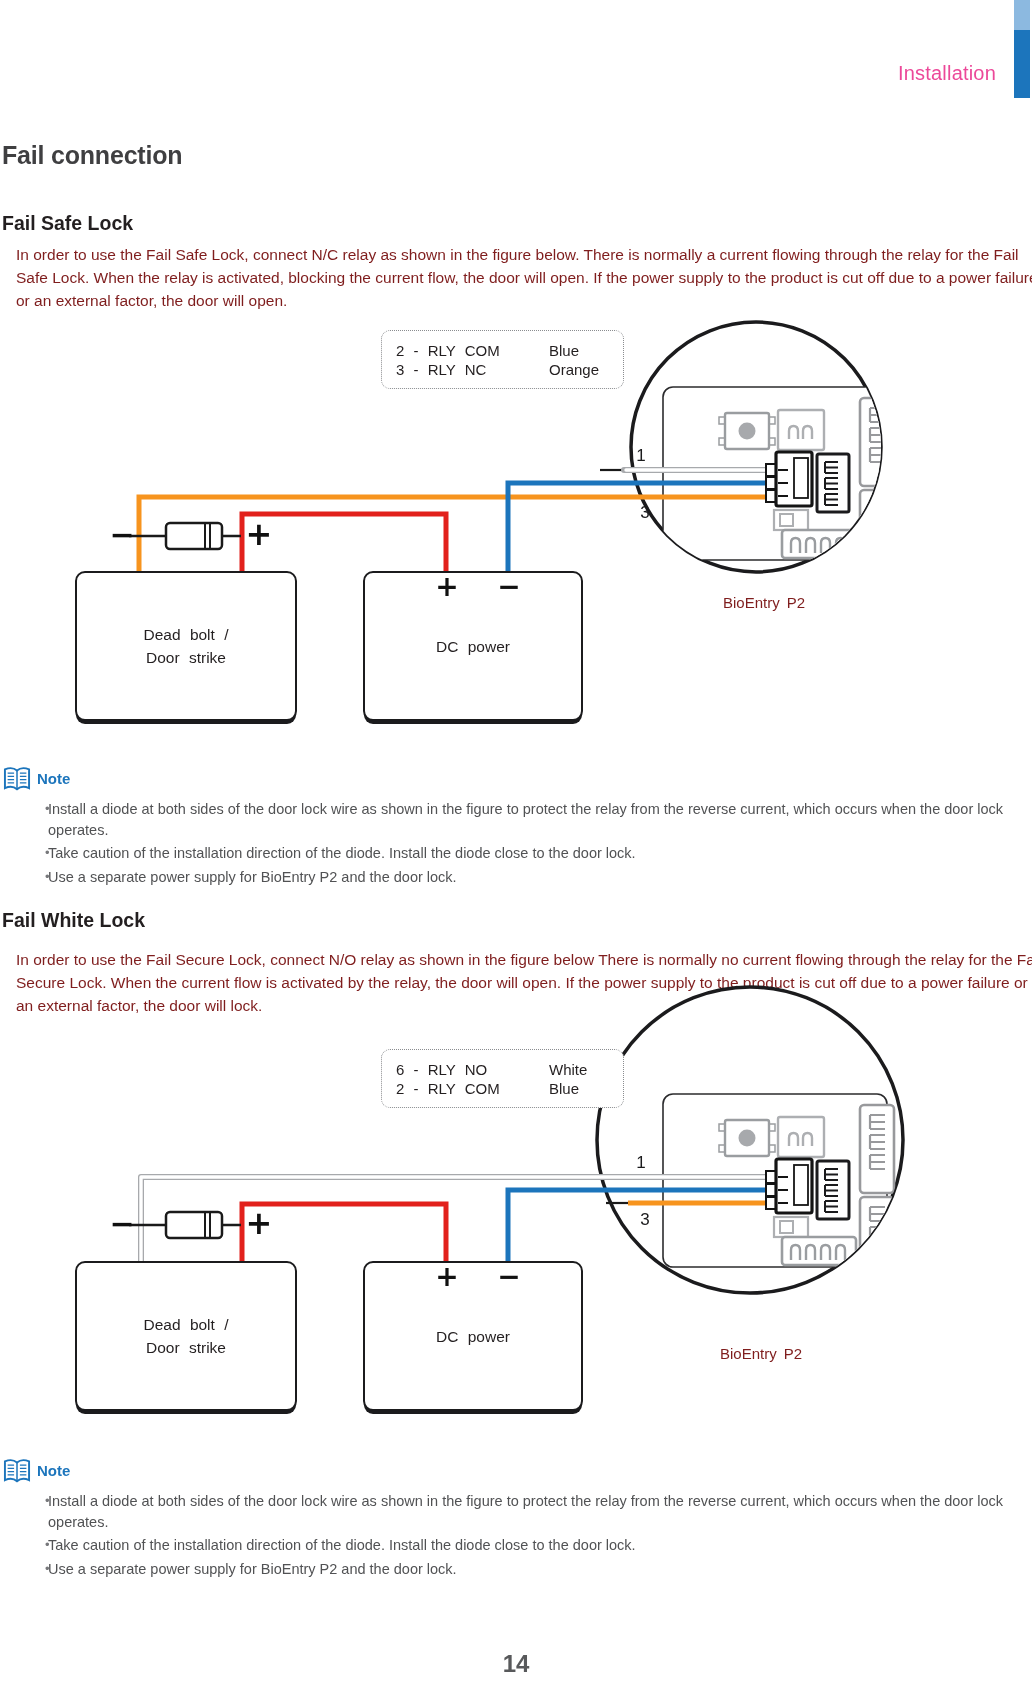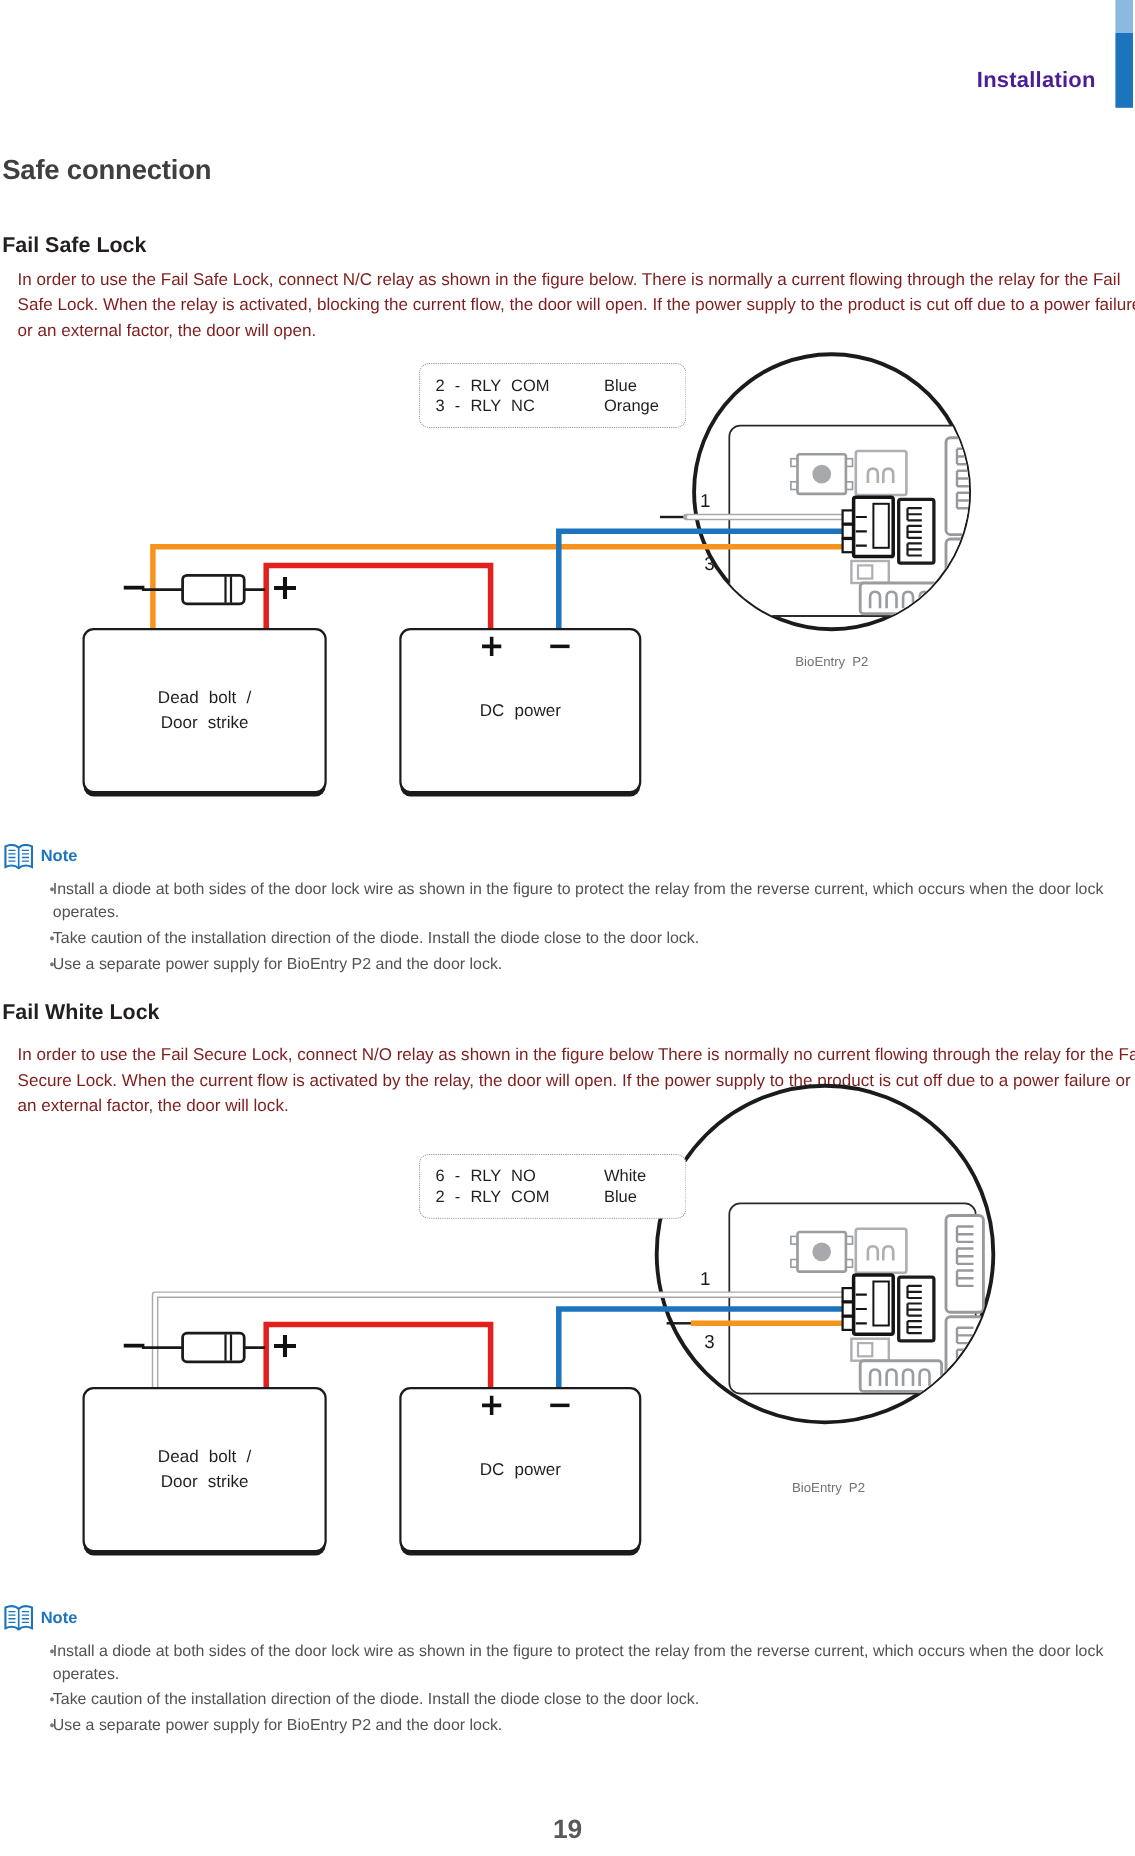--- a/index.html
+++ b/index.html
@@ -2,38 +2,38 @@
 <html><head>
 <meta charset="utf-8">
 <style>
   html,body{margin:0;padding:0;background:#fff;}
   .page{position:relative;width:1032px;height:1687px;background:#fff;overflow:hidden;
         font-family:"Liberation Sans",sans-serif;color:#231F20;}
   .abs{position:absolute;}
   
   .tab-light{left:1014px;top:0;width:16px;height:30px;background:#8CB9E0;}
   .tab-dark{left:1014px;top:30px;width:16px;height:68px;background:#1C75BC;}
-  .section-label{top:62px;right:36px;font-size:20px;font-weight:bold;color:#4c1d95;letter-spacing:.2px;}
+  .section-label{top:62px;right:36px;font-size:20px;font-weight:normal;color:#ec4899;letter-spacing:.2px;}
   .page-title{left:2px;top:141px;font-size:25px;font-weight:bold;color:#3F3F41;letter-spacing:-.2px;}
   .h2{left:2px;font-size:19.5px;font-weight:bold;color:#231F20;}
   .para{left:16px;width:1028px;font-size:15.5px;line-height:23px;color:#7f1d1d;}
   
   .legend{width:243px;height:59px;box-sizing:border-box;border:1.5px dotted #8A8C8F;border-radius:9px;
           background:#fff;display:flex;flex-direction:column;justify-content:center;gap:2px;
           padding:4px 14px;font-size:15px;color:#231F20;z-index:3;margin-left:44px;}
   .legend-row{display:flex;}
   .legend-left{width:153px;word-spacing:5px;}
   
   .iobox{box-sizing:border-box;border:2px solid #1B1B1D;border-radius:10px;background:#fff;
          box-shadow:0 4px 0 -1px #1B1B1D;display:flex;flex-direction:column;align-items:center;
          justify-content:center;font-size:15.5px;line-height:23px;word-spacing:5px;color:#231F20;z-index:2;}
   .sym{font-family:"DejaVu Sans",sans-serif;font-weight:bold;color:#111;
        transform:translate(-50%,-50%);z-index:4;line-height:1;}
   .pinlbl{font-size:17px;color:#1B1B1D;transform:translate(-50%,-50%);z-index:4;}
-  .devlbl{font-size:12px;color:#737373;word-spacing:3px;}
+  .devlbl{font-size:15px;color:#7f1d1d;word-spacing:3px;}
   
   .note-label{font-size:15px;font-weight:bold;color:#1C75BC;text-align:center;}
   .note-list{list-style:none;margin:0;padding:0;width:1014px;}
   .note-list li{position:relative;padding-left:48px;margin-bottom:3px;font-size:14.5px;
                 line-height:20.5px;color:#515254;}
   .note-list li::before{content:"•";position:absolute;left:45px;top:0;color:#77787B;font-size:13px;}
   .page-number{top:1650px;left:0;width:100%;text-align:center;font-size:24px;font-weight:bold;color:#58595B;}
 </style>
 </head>
 <body>
@@ -133,21 +133,21 @@
       </g>
       <use href="#wirecon" x="766" y="1159"></use>
       <use href="#diode" x="129" y="1212"></use>
     </g>
   </svg>
 
   <div class="abs tab-light"></div>
   <div class="abs tab-dark"></div>
   <div class="abs section-label">Installation</div>
 
-  <div class="abs page-title">Safe connection</div>
+  <div class="abs page-title">Fail connection</div>
   <div class="abs h2" style="top:212px">Fail Safe Lock</div>
   <div class="abs para" style="top:243px">In order to use the Fail Safe Lock, connect N/C relay as shown in the figure below. There is normally a current flowing through the relay for the Fail Safe Lock. When the relay is activated, blocking the current flow, the door will open. If the power supply to the product is cut off due to a power failure or an external factor, the door will open.</div>
 
   <div class="abs legend" style="left:337px;top:330px">
     <div class="legend-row">
       <span class="legend-left">2 - RLY COM</span>
       <span>Blue</span>
     </div>
     <div class="legend-row">
       <span class="legend-left">3 - RLY NC</span>
@@ -216,15 +216,15 @@
     <path d="M4.3 5.6 H10.3 M4.3 8.6 H10.3 M4.3 11.6 H10.3 M4.3 14.6 H10.3" stroke="#1C75BC" stroke-width="1.1"></path>
     <path d="M15.7 5.6 H21.7 M15.7 8.6 H21.7 M15.7 11.6 H21.7 M15.7 14.6 H21.7" stroke="#1C75BC" stroke-width="1.1"></path>
   </svg>
   <span class="abs note-label" style="left:37px;top:1462px">Note</span>
   <ul class="abs note-list" style="left:0;top:1491px">
     <li>Install a diode at both sides of the door lock wire as shown in the figure to protect the relay from the reverse current, which occurs when the door lock operates.</li>
     <li>Take caution of the installation direction of the diode. Install the diode close to the door lock.</li>
     <li>Use a separate power supply for BioEntry P2 and the door lock.</li>
   </ul>
 
-  <div class="abs page-number">19</div>
+  <div class="abs page-number">14</div>
 
 </div>
 
 </body></html>

